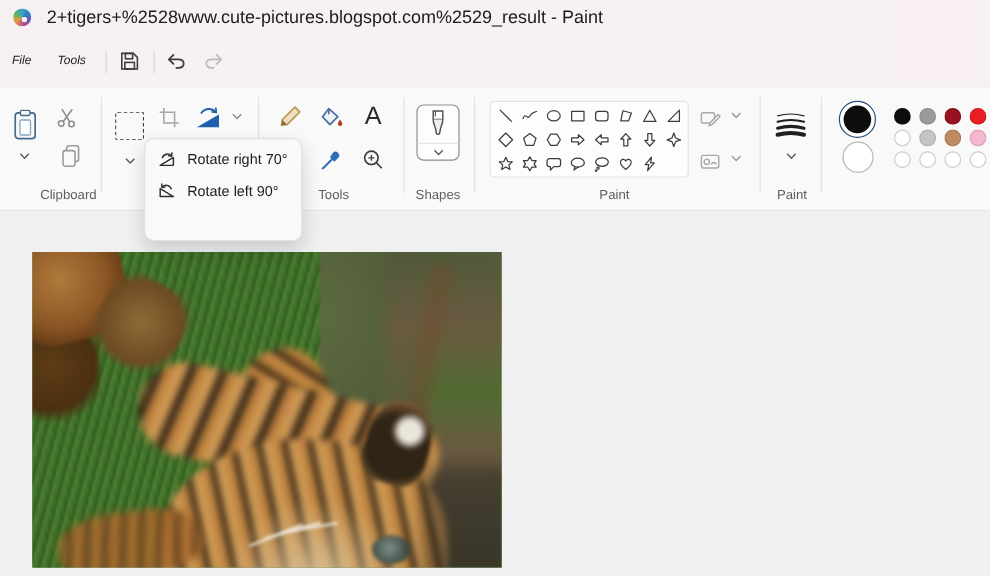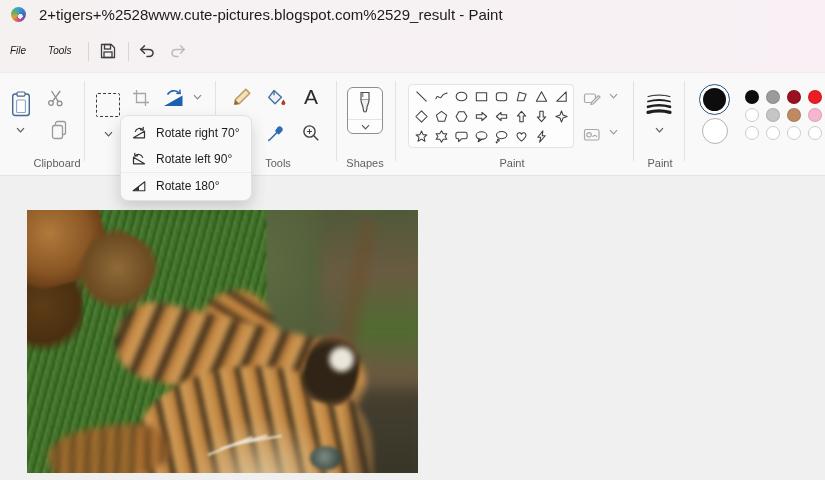--- a/index.html
+++ b/index.html
@@ -522,29 +522,20 @@
   <div class="dd-item">
     <span class="dd-icon">
       <svg width="16" height="16" viewBox="0 0 16 16" fill="none" stroke="#2f2f2f" stroke-width="1.2" stroke-linejoin="round">
         <path d="M13.5 12.8 L2.5 12.8 L2.5 6.2 Z"></path>
         <path d="M11.8 6.8 C10.8 3.2 6.2 2.3 4.2 4.8"></path>
         <path d="M3.7 1.9 L3.9 5.2 L7.1 4.7"></path>
       </svg>
     </span>
     <span>Rotate left 90°</span>
   </div>
-  <div class="dd-item sep-above">
-    <span class="dd-icon">
-      <svg width="16" height="16" viewBox="0 0 16 16">
-        <path d="M2.2 12.8 L13.8 12.8 L13.8 3.8 Z" fill="none" stroke="#2f2f2f" stroke-width="1.1" stroke-linejoin="round"></path>
-        <path d="M2.8 12.4 L8 12.4 L8 8.2 Z" fill="#2f2f2f"></path>
-      </svg>
-    </span>
-    <span>Rotate 180°</span>
-  </div>
 </div>
 
 <div class="canvas-area">
   <div class="photo" title="Blurred photo of a tiger cub lying in green grass with dried brown leaves, rotated sideways">
     <div class="art">
       <div class="l-bgtop"></div>
       <div class="l-bgright"></div>
       <div class="l-branch"></div>
       <div class="l-grass"></div>
       <div class="l-leaf3"></div>

